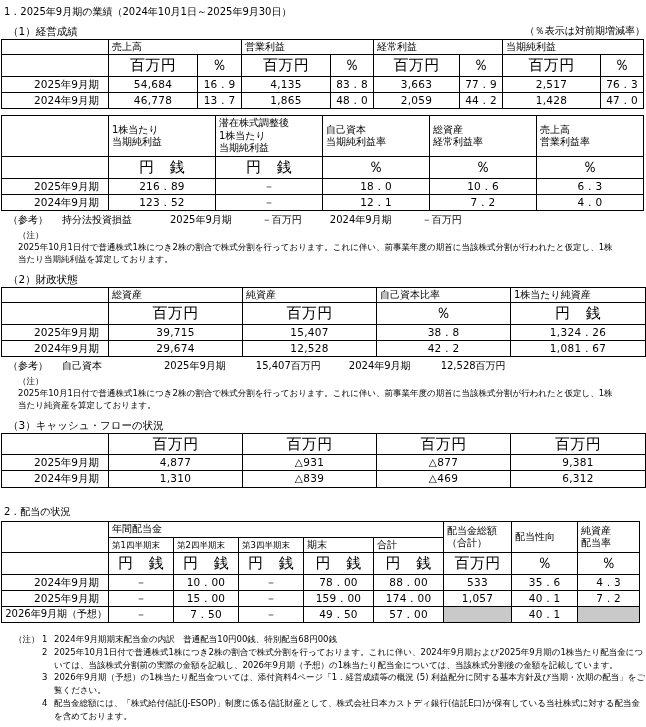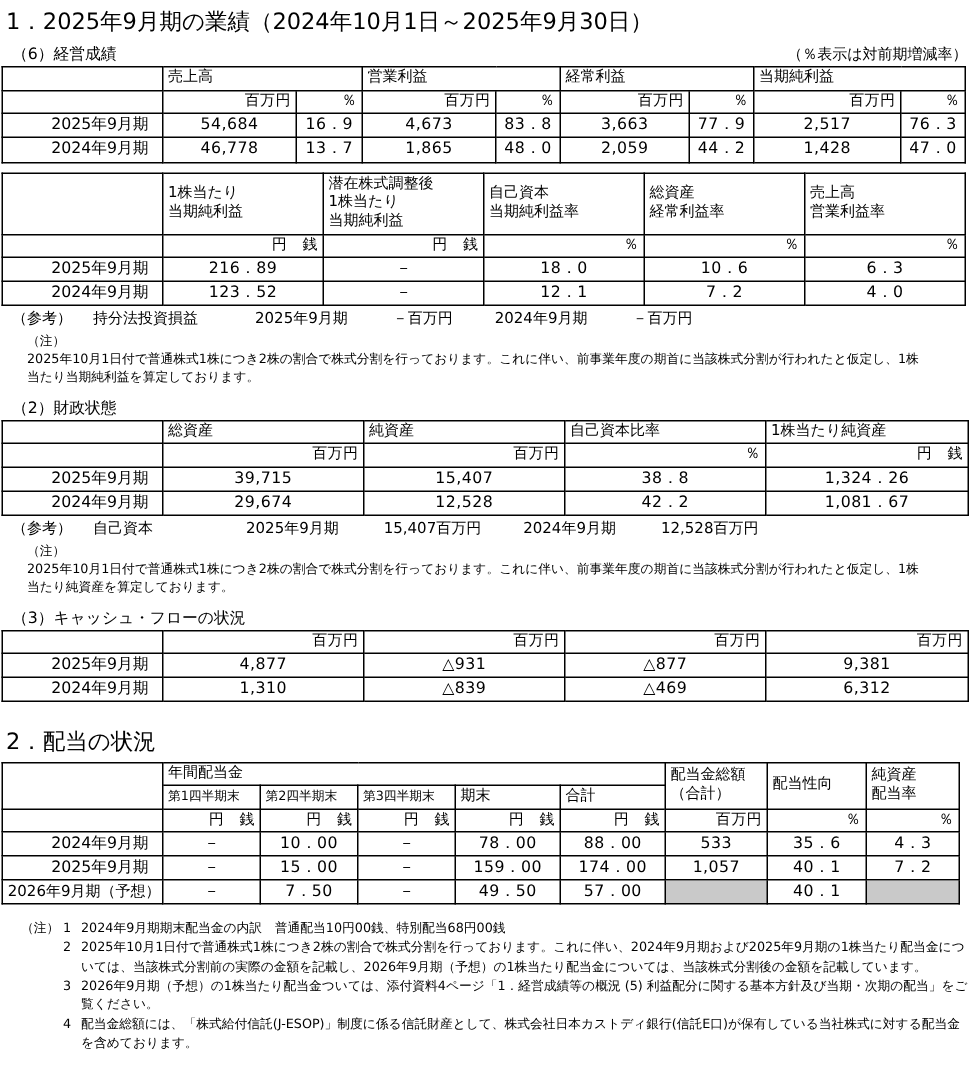--- a/index.html
+++ b/index.html
@@ -19,21 +19,21 @@
   .page {
     position: relative;
     width: 646px;
     height: 727px;
     padding: 0;
     box-sizing: border-box;
   }
 
   
   .h-main {
-    font-size: 15px;
+    font-size: 10px;
     margin: 6px 0 0 4px;
     letter-spacing: 0px;
     white-space: nowrap;
   }
   .h-sub {
     font-size: 10.5px;
     margin: 7px 0 2px 8px;
     white-space: nowrap;
   }
   .sub-row {
@@ -70,22 +70,22 @@
     text-align: right;
     padding-right: 9px;
     font-size: 10.5px;
   }
   table.fin td.num {
     text-align: center;
     font-size: 10.5px;
     letter-spacing: 0.3px;
   }
   table.fin td.unit {
-    text-align: right;
-    font-size: 10px;
+    text-align: center;
+    font-size: 15px;
     letter-spacing: 0.3px;
   }
   table.fin td.dash {
     text-align: center;
     font-size: 10.5px;
   }
 
   
   .ref-line {
     font-size: 10px;
@@ -143,21 +143,21 @@
   .spacer10 { height: 10px; }
 </style>
 </head>
 <body>
 
 <div class="page">
 
   <div class="h-main">1．2025年9月期の業績（2024年10月1日～2025年9月30日）</div>
 
   <div class="sub-row">
-    <div class="h-sub">（6）経営成績</div>
+    <div class="h-sub">（1）経営成績</div>
     <div class="note-right">（％表示は対前期増減率）</div>
   </div>
 
   <table class="fin">
     <colgroup>
       <col style="width:107px">
         <col style="width:89px">
         <col style="width:44px">
       <col style="width:89px">
         <col style="width:43px">
@@ -182,21 +182,21 @@
         <td class="unit">％</td>
         <td class="unit">百万円</td>
         <td class="unit">％</td>
         <td class="unit">百万円</td>
         <td class="unit">％</td>
       </tr>
       <tr>
         <td class="lbl">2025年9月期</td>
         <td class="num">54,684</td>
         <td class="num">16．9</td>
-        <td class="num">4,673</td>
+        <td class="num">4,135</td>
         <td class="num">83．8</td>
         <td class="num">3,663</td>
         <td class="num">77．9</td>
         <td class="num">2,517</td>
         <td class="num">76．3</td>
       </tr>
       <tr>
         <td class="lbl">2024年9月期</td>
         <td class="num">46,778</td>
         <td class="num">13．7</td>

